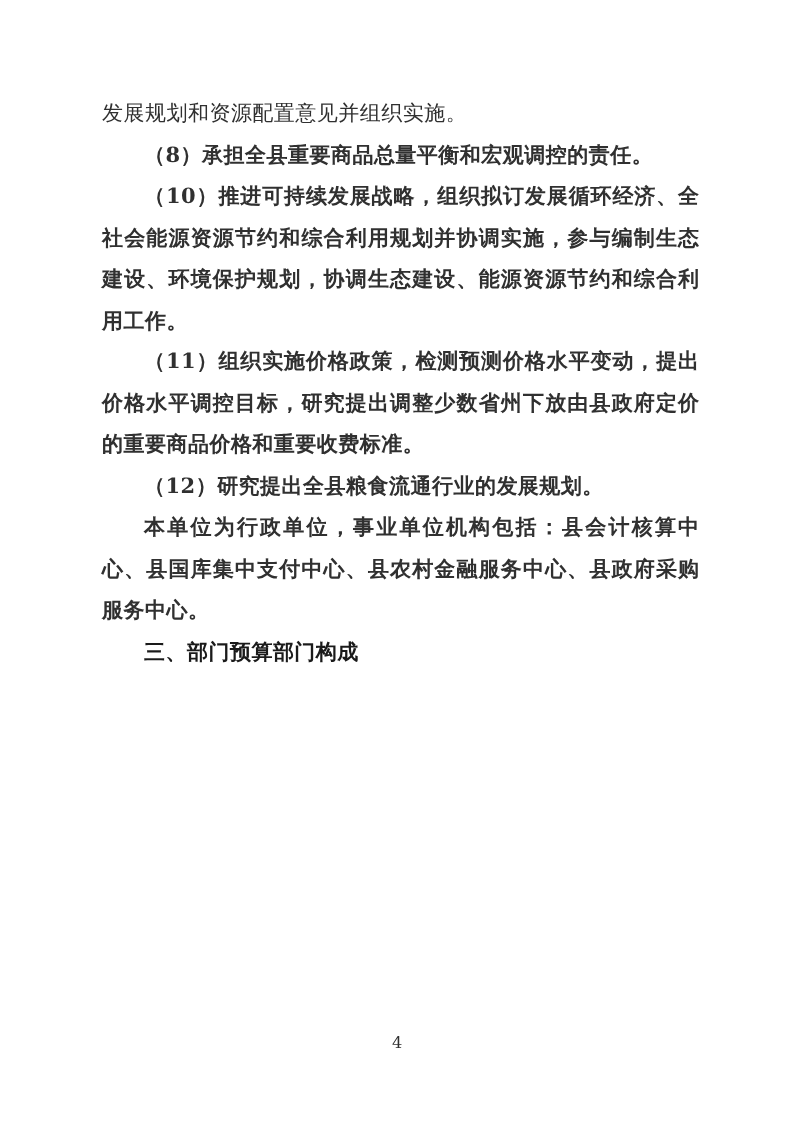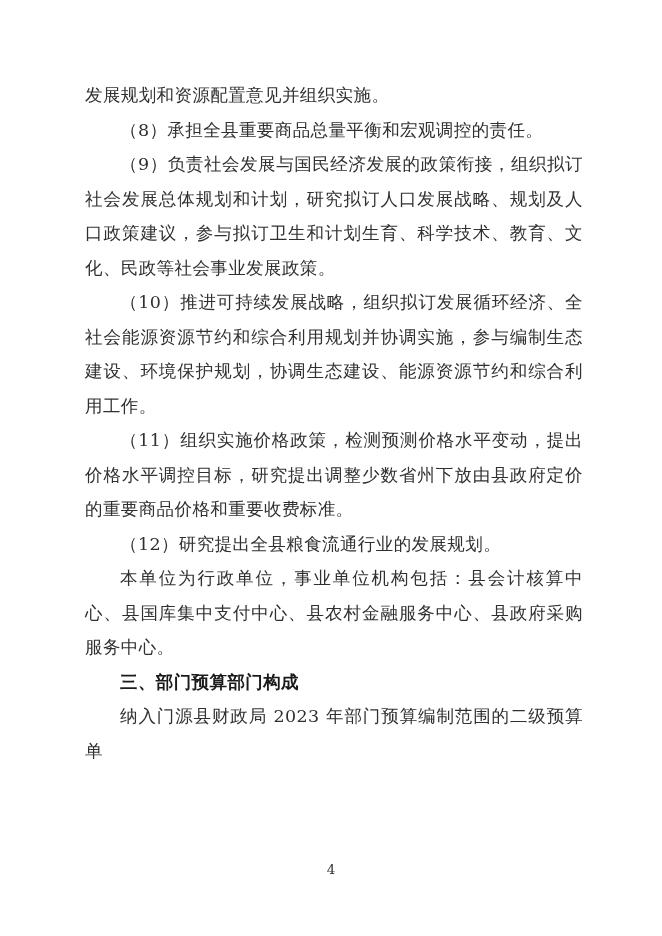--- a/index.html
+++ b/index.html
@@ -28,20 +28,21 @@
   .para {
     margin: 0;
     font-size: 17.5px;
     line-height: 34.5px;
     letter-spacing: 0.4px;
     text-align: justify;
     color: var(--body-text, #303030);
   }
   .para.indent {
     text-indent: 35px;
+    font-weight: bold;
   }
   .para.heading {
     font-family: "DejaVu Sans", "Liberation Sans", sans-serif;
     font-weight: bold;
     text-align: left;
     color: var(--heading-text, #1a1a1a);
   }
   .page-number {
     position: absolute;
     top: 861px;
@@ -53,22 +54,20 @@
     font-family: "DejaVu Serif", "Liberation Serif", serif;
   }
 </style>
 </head>
 <body>
 
 <div class="page">
   <div class="text-block">
       <p class="para body">发展规划和资源配置意见并组织实施。</p>
       <p class="para body indent">（8）承担全县重要商品总量平衡和宏观调控的责任。</p>
-      <p class="para body indent">（9）负责社会发展与国民经济发展的政策衔接，组织拟订社会发展总体规划和计划，研究拟订人口发展战略、规划及人口政策建议，参与拟订卫生和计划生育、科学技术、教育、文化、民政等社会事业发展政策。</p>
       <p class="para body indent">（10）推进可持续发展战略，组织拟订发展循环经济、全社会能源资源节约和综合利用规划并协调实施，参与编制生态建设、环境保护规划，协调生态建设、能源资源节约和综合利用工作。</p>
       <p class="para body indent">（11）组织实施价格政策，检测预测价格水平变动，提出价格水平调控目标，研究提出调整少数省州下放由县政府定价的重要商品价格和重要收费标准。</p>
       <p class="para body indent">（12）研究提出全县粮食流通行业的发展规划。</p>
       <p class="para body indent">本单位为行政单位，事业单位机构包括：县会计核算中心、县国库集中支付中心、县农村金融服务中心、县政府采购服务中心。</p>
       <p class="para heading indent">三、部门预算部门构成</p>
-      <p class="para body indent">纳入门源县财政局 2023 年部门预算编制范围的二级预算单</p>
     </div>
   <div class="page-number">4</div>
 </div>
 
 </body></html>

